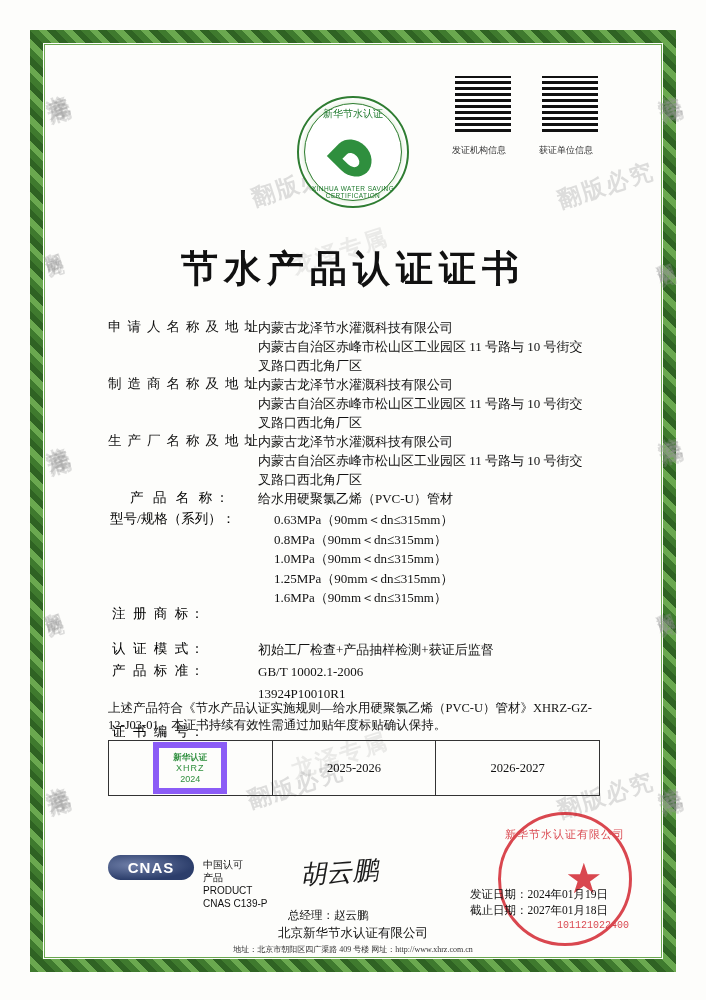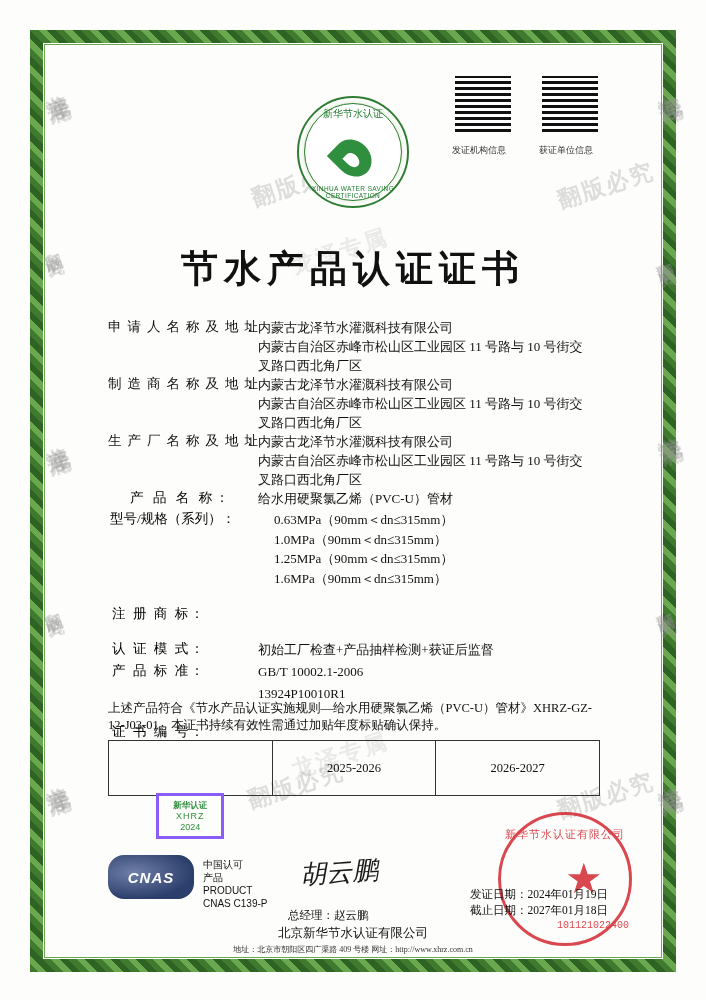--- a/index.html
+++ b/index.html
@@ -96,34 +96,34 @@
     border:1px solid #333;box-sizing:border-box;display:flex;
   }
   .ytable .cell{
     flex:1;border-right:1px solid #333;position:relative;
     display:flex;align-items:center;justify-content:center;
     font-size:12.5px;color:#111;font-family:"Liberation Serif",serif;
   }
   .ytable .cell:last-child{border-right:none;}
   .stamp-green{
     position:absolute;left:50%;top:50%;transform:translate(-50%,-50%);
-    width:62px;height:40px;border:3px solid #8b5cf6;color:#2f8f3e;
+    width:62px;height:40px;border:6px solid #8b5cf6;color:#2f8f3e;
     display:flex;flex-direction:column;align-items:center;justify-content:center;
-    font-family:"Liberation Sans",sans-serif;line-height:11px;margin-top:48px;
+    font-family:"Liberation Sans",sans-serif;line-height:11px;
   }
   .stamp-green .l1{font-size:8.5px;font-weight:bold;}
   .stamp-green .l2{font-size:9px;letter-spacing:1px;}
   .stamp-green .l3{font-size:9px;}
   
   .cnas{position:absolute;left:108px;top:855px;width:92px;}
   .cnas .logo-c{
-    width:86px;height:44px;border-radius:16px/16px;
+    width:86px;height:25px;border-radius:16px/16px;
     background:radial-gradient(ellipse at 30% 40%, #6f7fa8 0%, #2c3e6b 70%);
     color:#fff;font-family:"Liberation Sans",sans-serif;font-weight:bold;font-size:15px;
-    display:flex;align-items:center;justify-content:center;letter-spacing:1px;font-style:italic;
+    display:flex;align-items:center;justify-content:center;letter-spacing:1px;
   }
   .cnas-txt{
     position:absolute;left:178px;top:858px;font-size:10px;line-height:13px;color:#111;
     font-family:"Liberation Sans",sans-serif;
     margin-left:25px;
   }
   .sign{
     position:absolute;left:300px;top:855px;font-size:26px;color:#1a1a1a;
     font-family:"Liberation Serif",serif;font-style:italic;transform:rotate(-4deg);
   }
@@ -221,20 +221,21 @@
     <span class="ln">内蒙古自治区赤峰市松山区工业园区 11 号路与 10 号街交</span>
     <span class="ln">叉路口西北角厂区</span>
   </div>
 
   <div style="position:absolute;left:130px;top:489px;font-size:13.5px;letter-spacing:3px;">产 品 名 称：</div>
   <div class="fvalue" style="top:489px;">给水用硬聚氯乙烯（PVC-U）管材</div>
 
   <div style="position:absolute;left:110px;top:510px;font-size:13.5px;">型号/规格（系列）：</div>
   <div class="spec" style="top:510px;">
     <span class="ln">0.63MPa（90mm＜dn≤315mm）</span>
+    <span class="ln">0.8MPa（90mm＜dn≤315mm）</span>
     <span class="ln">1.0MPa（90mm＜dn≤315mm）</span>
     <span class="ln">1.25MPa（90mm＜dn≤315mm）</span>
     <span class="ln">1.6MPa（90mm＜dn≤315mm）</span>
   </div>
 
   <div style="position:absolute;left:112px;top:605px;font-size:13.5px;letter-spacing:2px;">注 册 商 标：</div>
   <div class="fvalue" style="top:605px;"></div>
 
   <div style="position:absolute;left:112px;top:640px;font-size:13.5px;letter-spacing:2px;">认 证 模 式：</div>
   <div class="fvalue" style="top:640px;">初始工厂检查+产品抽样检测+获证后监督</div>

